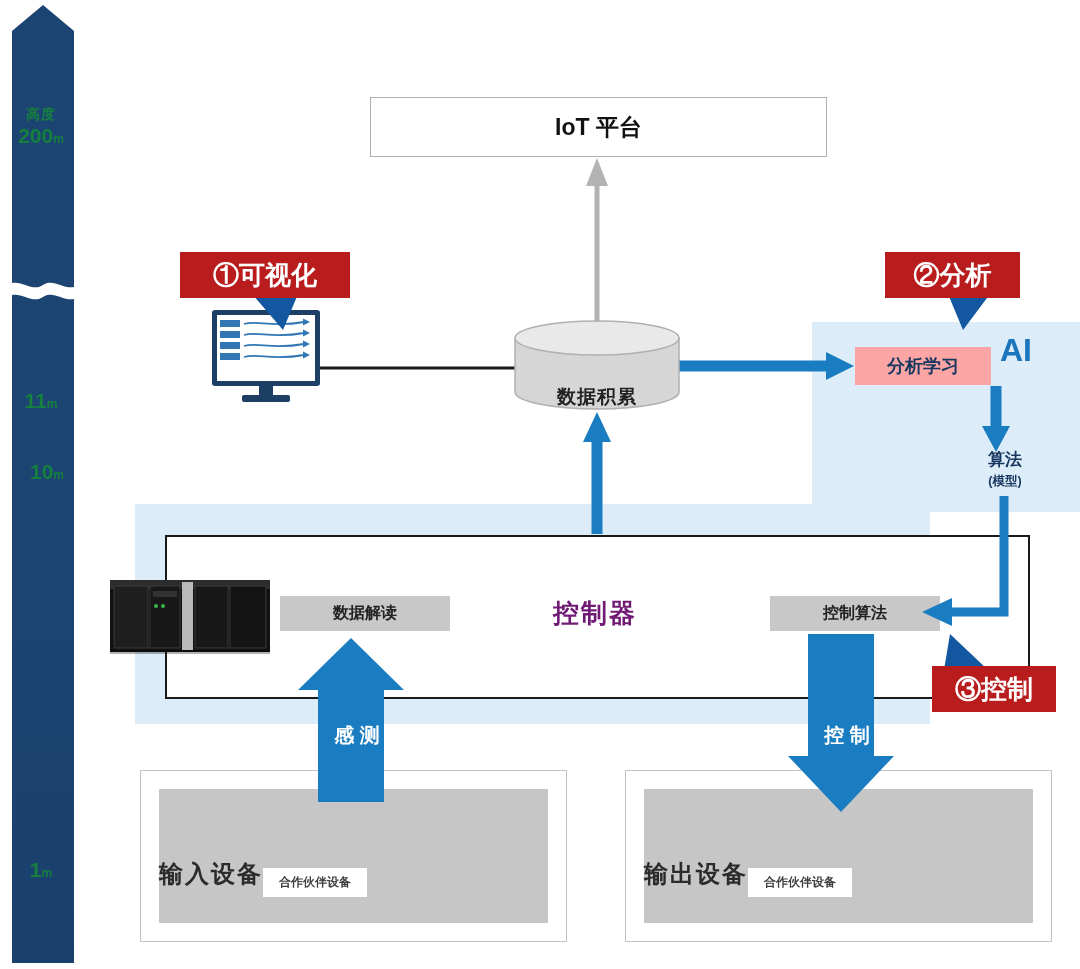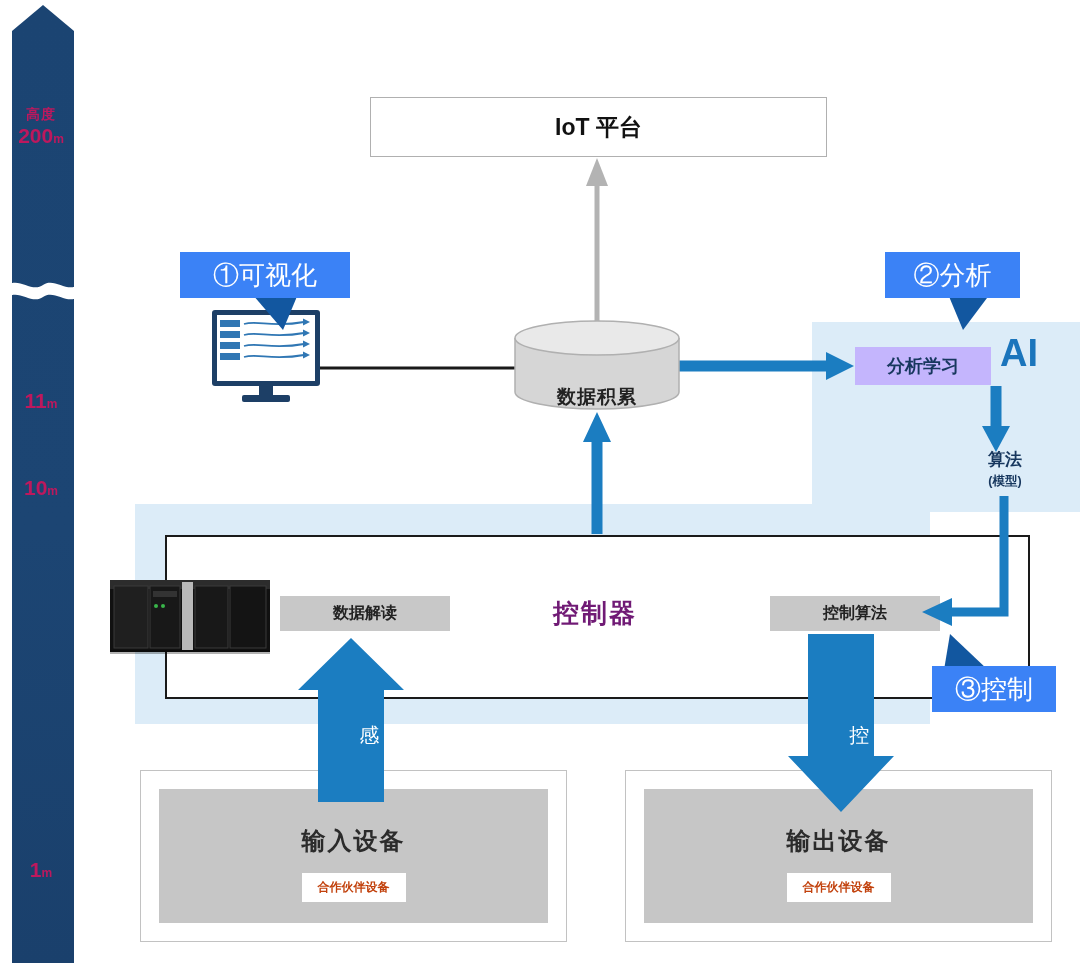--- a/index.html
+++ b/index.html
@@ -4,77 +4,77 @@
 <style>
   html,body { margin:0; padding:0; background:#ffffff; font-family:"Liberation Sans", sans-serif; }
   .canvas { position:relative; width:1080px; height:969px; background:#ffffff; overflow:hidden; }
   .abs { position:absolute; }
 
   
   .scalebar { position:absolute; left:12px; top:5px; width:62px; height:958px;
     background:linear-gradient(180deg,#1b4472 0%, #1c4573 55%, #1a406c 100%);
     clip-path:polygon(50% 0%, 100% 26px, 100% 100%, 0% 100%, 0% 26px); }
   .wave { position:absolute; left:8px; top:276px; width:70px; height:30px; }
-  .scale-text { position:absolute; left:12px; width:58px; text-align:center; color:#be185d; }
+  .scale-text { position:absolute; left:12px; width:58px; text-align:center; color:#15803d; }
   .scale-hd { top:106px; font-size:14px; font-weight:bold; letter-spacing:1px; }
   .scale-top { top:124px; }
   .scale-mark .sv, .scale-top .sv { font-size:21px; font-weight:bold; }
   .scale-mark .su, .scale-top .su { font-size:12px; font-weight:bold; }
-  .mark-11 { top:370px;margin-top:19px; } .mark-10 { top:476px; } .mark-1 { top:858px; }
+  .mark-11 { top:370px;margin-top:19px; } .mark-10 { top:460px;padding-left:6px; } .mark-1 { top:858px; }
 
   
   .panel { position:absolute; background:#dcecf8; }
   .panel-ai { left:812px; top:322px; width:268px; height:190px; }
   .panel-ctl { left:135px; top:504px; width:795px; height:220px; }
 
   
   .iot-box { position:absolute; left:370px; top:97px; width:455px; height:58px; background:#ffffff;
     border:1.5px solid #b0b0b0; display:flex; align-items:center; justify-content:center;
     font-size:23px; font-weight:bold; color:#111; }
 
   
   .dev-outer { position:absolute; top:770px; width:425px; height:170px; background:#ffffff; border:1px solid #c2c2c2; }
   .dev-outer.input { left:140px; } .dev-outer.output { left:625px; }
   .dev-inner { position:absolute; left:18px; top:18px; width:389px; height:134px; background:#c6c6c6;
-    display:flex; flex-direction:column; align-items:center; padding-top:36px; box-sizing:border-box; }
+    display:flex; flex-direction:row; align-items:center; padding-top:36px; box-sizing:border-box; }
   .dev-title { font-size:24px; font-weight:bold; color:#2b2b2b; letter-spacing:2px; }
-  .dev-sub { margin-top:16px; background:#ffffff; padding:6px 16px; font-size:12px; font-weight:bold; color:#c2410c; }
+  .dev-sub { margin-top:16px; background:#ffffff; padding:6px 16px; font-size:12px; font-weight:bold; color:#404040; }
 
   
   .controller { position:absolute; left:165px; top:535px; width:865px; height:164px; background:#ffffff; border:2.5px solid #1a1a1a; box-sizing:border-box; }
   .gray-box { position:absolute; top:596px; width:170px; height:35px; background:#c8c8c8;
     display:flex; align-items:center; justify-content:center; font-size:16px; font-weight:bold; color:#222; }
   .gb-left { left:280px; } .gb-right { left:770px; }
   .ctl-title { position:absolute; left:480px; top:596px; width:230px; text-align:center;
     font-size:26px; font-weight:bold; color:#701a75; letter-spacing:2px; }
 
   
   .overlay { position:absolute; left:0; top:0; width:1080px; height:969px; pointer-events:none; }
 
   
   .cyl-svg { position:absolute; left:505px; top:316px; }
   .cyl-label { position:absolute; left:505px; top:384px; width:184px; text-align:center;
     font-size:19px; font-weight:bold; color:#222; letter-spacing:1px; }
 
   
-  .ana-box { position:absolute; left:855px; top:347px; width:136px; height:38px; background:#c4b5fd;
+  .ana-box { position:absolute; left:855px; top:347px; width:136px; height:38px; background:#fca5a5;
     display:flex; align-items:center; justify-content:center; font-size:18px; font-weight:bold; color:#17375e; }
-  .ai-label { position:absolute; left:1000px; top:332px; width:76px; font-size:38px; font-weight:bold; color:#1b75bc; }
+  .ai-label { position:absolute; left:1000px; top:332px; width:76px; font-size:32px; font-weight:bold; color:#1b75bc; }
   .algo { position:absolute; left:960px; top:448px; width:90px; text-align:center; color:#17375e; }
   .algo .l1 { font-size:17px; font-weight:bold; }
   .algo .l2 { font-size:12.5px; font-weight:bold; margin-top:2px; }
 
   
-  .callout { position:absolute; background:#3b82f6; color:#ffffff; display:flex; align-items:center; justify-content:center; font-weight:normal; }
+  .callout { position:absolute; background:#b91c1c; color:#ffffff; display:flex; align-items:center; justify-content:center; font-weight:bold; }
   .co-vis { left:180px; top:252px; width:170px; height:46px; font-size:26px; }
   .co-ana { left:885px; top:252px; width:135px; height:46px; font-size:26px; }
   .co-ctl { left:932px; top:666px; width:124px; height:46px; font-size:26px; }
 
   
-  .flow-label { position:absolute; top:722px; width:78px; text-align:center; color:#ffffff; font-size:20px; font-weight:normal;padding-left:25px; }
+  .flow-label { position:absolute; top:722px; width:78px; text-align:center; color:#ffffff; font-size:20px; font-weight:bold; }
   .fl-sense { left:318px; } .fl-ctrl { left:808px; }
 </style>
 </head>
 <body>
 
 <div class="canvas">
 
   <div class="scalebar"></div>
   <svg class="wave" viewBox="0 0 70 30">
     <path d="M0,9 C11,1 24,17 35,9 C46,1 59,17 70,9 L70,21 C59,29 46,13 35,21 C24,29 11,13 0,21 Z" fill="#ffffff"></path>

